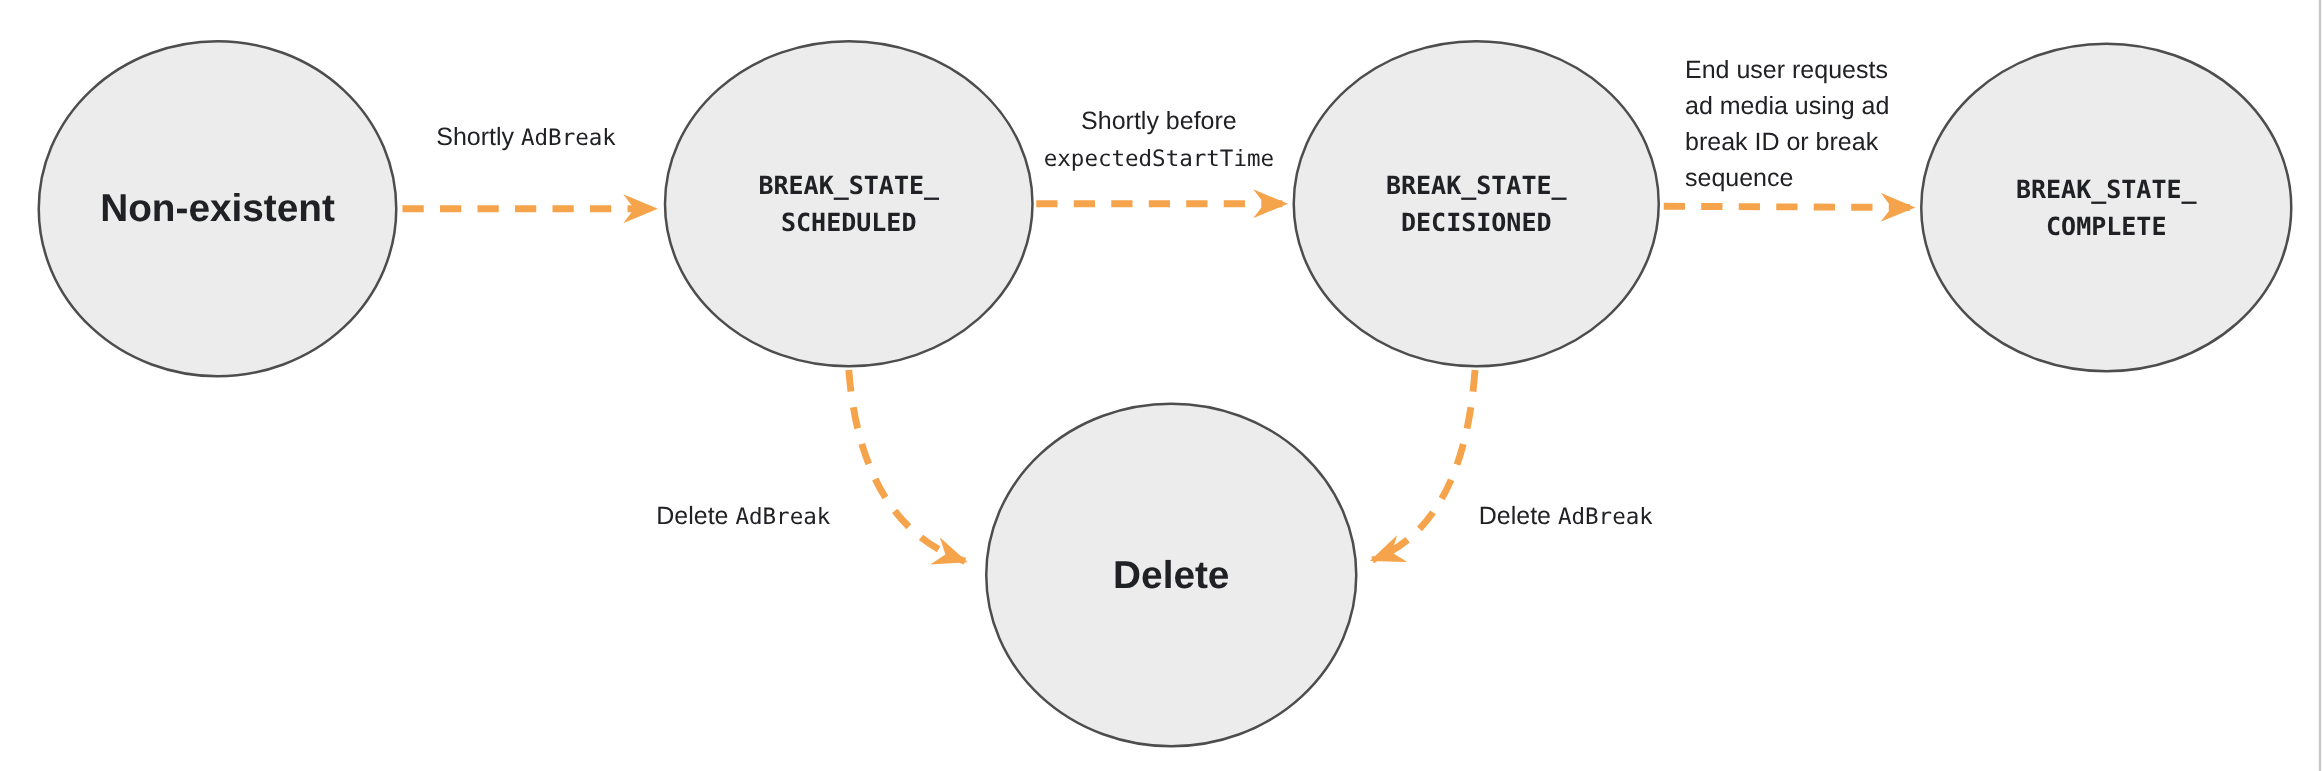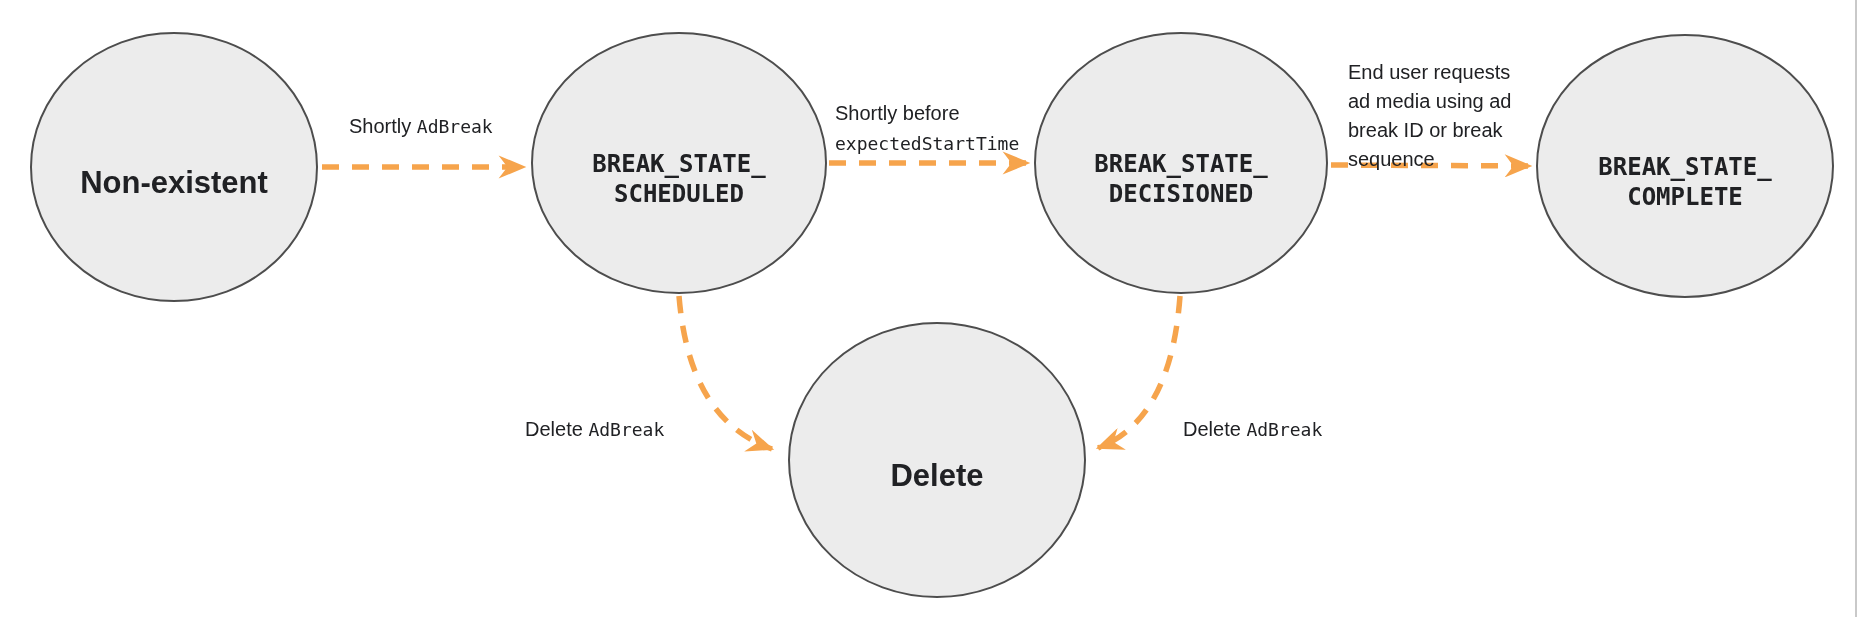--- a/index.html
+++ b/index.html
@@ -17,32 +17,32 @@
     stroke:var(--color-node-border,#4d4d4d);
     stroke-width:2px;
   }
   .arrow{
     fill:none;
     stroke:var(--color-arrow,#F6A44C);
     stroke-width:5.5px;
     stroke-dasharray:17 13;
   }
   .arrow-head{fill:var(--color-arrow,#F6A44C);}
-  .label{position:absolute;white-space:pre-line;margin-top:16px;}
+  .label{position:absolute;white-space:pre-line;}
   .state-label{
     transform:translate(-50%,-50%);
     text-align:center;
     font-weight:bold;
     font-size:31px;
     line-height:30px;
     white-space:pre-line;
   }
   .state-label.code{
     font-family:"DejaVu Sans Mono", monospace;
-    font-size:24px;
+    font-size:20px;
     letter-spacing:0px;
   }
   .edge-label{
     font-size:20px;
     line-height:30px;
   }
   .edge-label .code{
     font-family:"DejaVu Sans Mono", monospace;
     font-size:18px;
   }
@@ -82,21 +82,21 @@
   <div class="label state-label code" style="left:679px;top:163px;">BREAK_STATE_
 SCHEDULED</div>
   <div class="label state-label code" style="left:1181px;top:163px;">BREAK_STATE_
 DECISIONED</div>
   <div class="label state-label code" style="left:1685px;top:166px;">BREAK_STATE_
 COMPLETE</div>
   <div class="label state-label" style="left:937px;top:460px;">Delete</div>
 
   <div class="label edge-label" style="left:349px;top:95px;"><span>Shortly </span><span class="code">AdBreak</span></div>
 
-  <div class="label edge-label" style="left:835px;top:82px;"><span>Shortly before
+  <div class="label edge-label" style="left:835px;top:82px;text-align:center;"><span>Shortly before
 </span><span class="code">expectedStartTime</span></div>
 
   <div class="label edge-label" style="left:1348px;top:42px;line-height:29px;">End user requests
 ad media using ad
 break ID or break
 sequence</div>
 
   <div class="label edge-label" style="left:525px;top:398px;"><span>Delete </span><span class="code">AdBreak</span></div>
 
   <div class="label edge-label" style="left:1183px;top:398px;"><span>Delete </span><span class="code">AdBreak</span></div>

